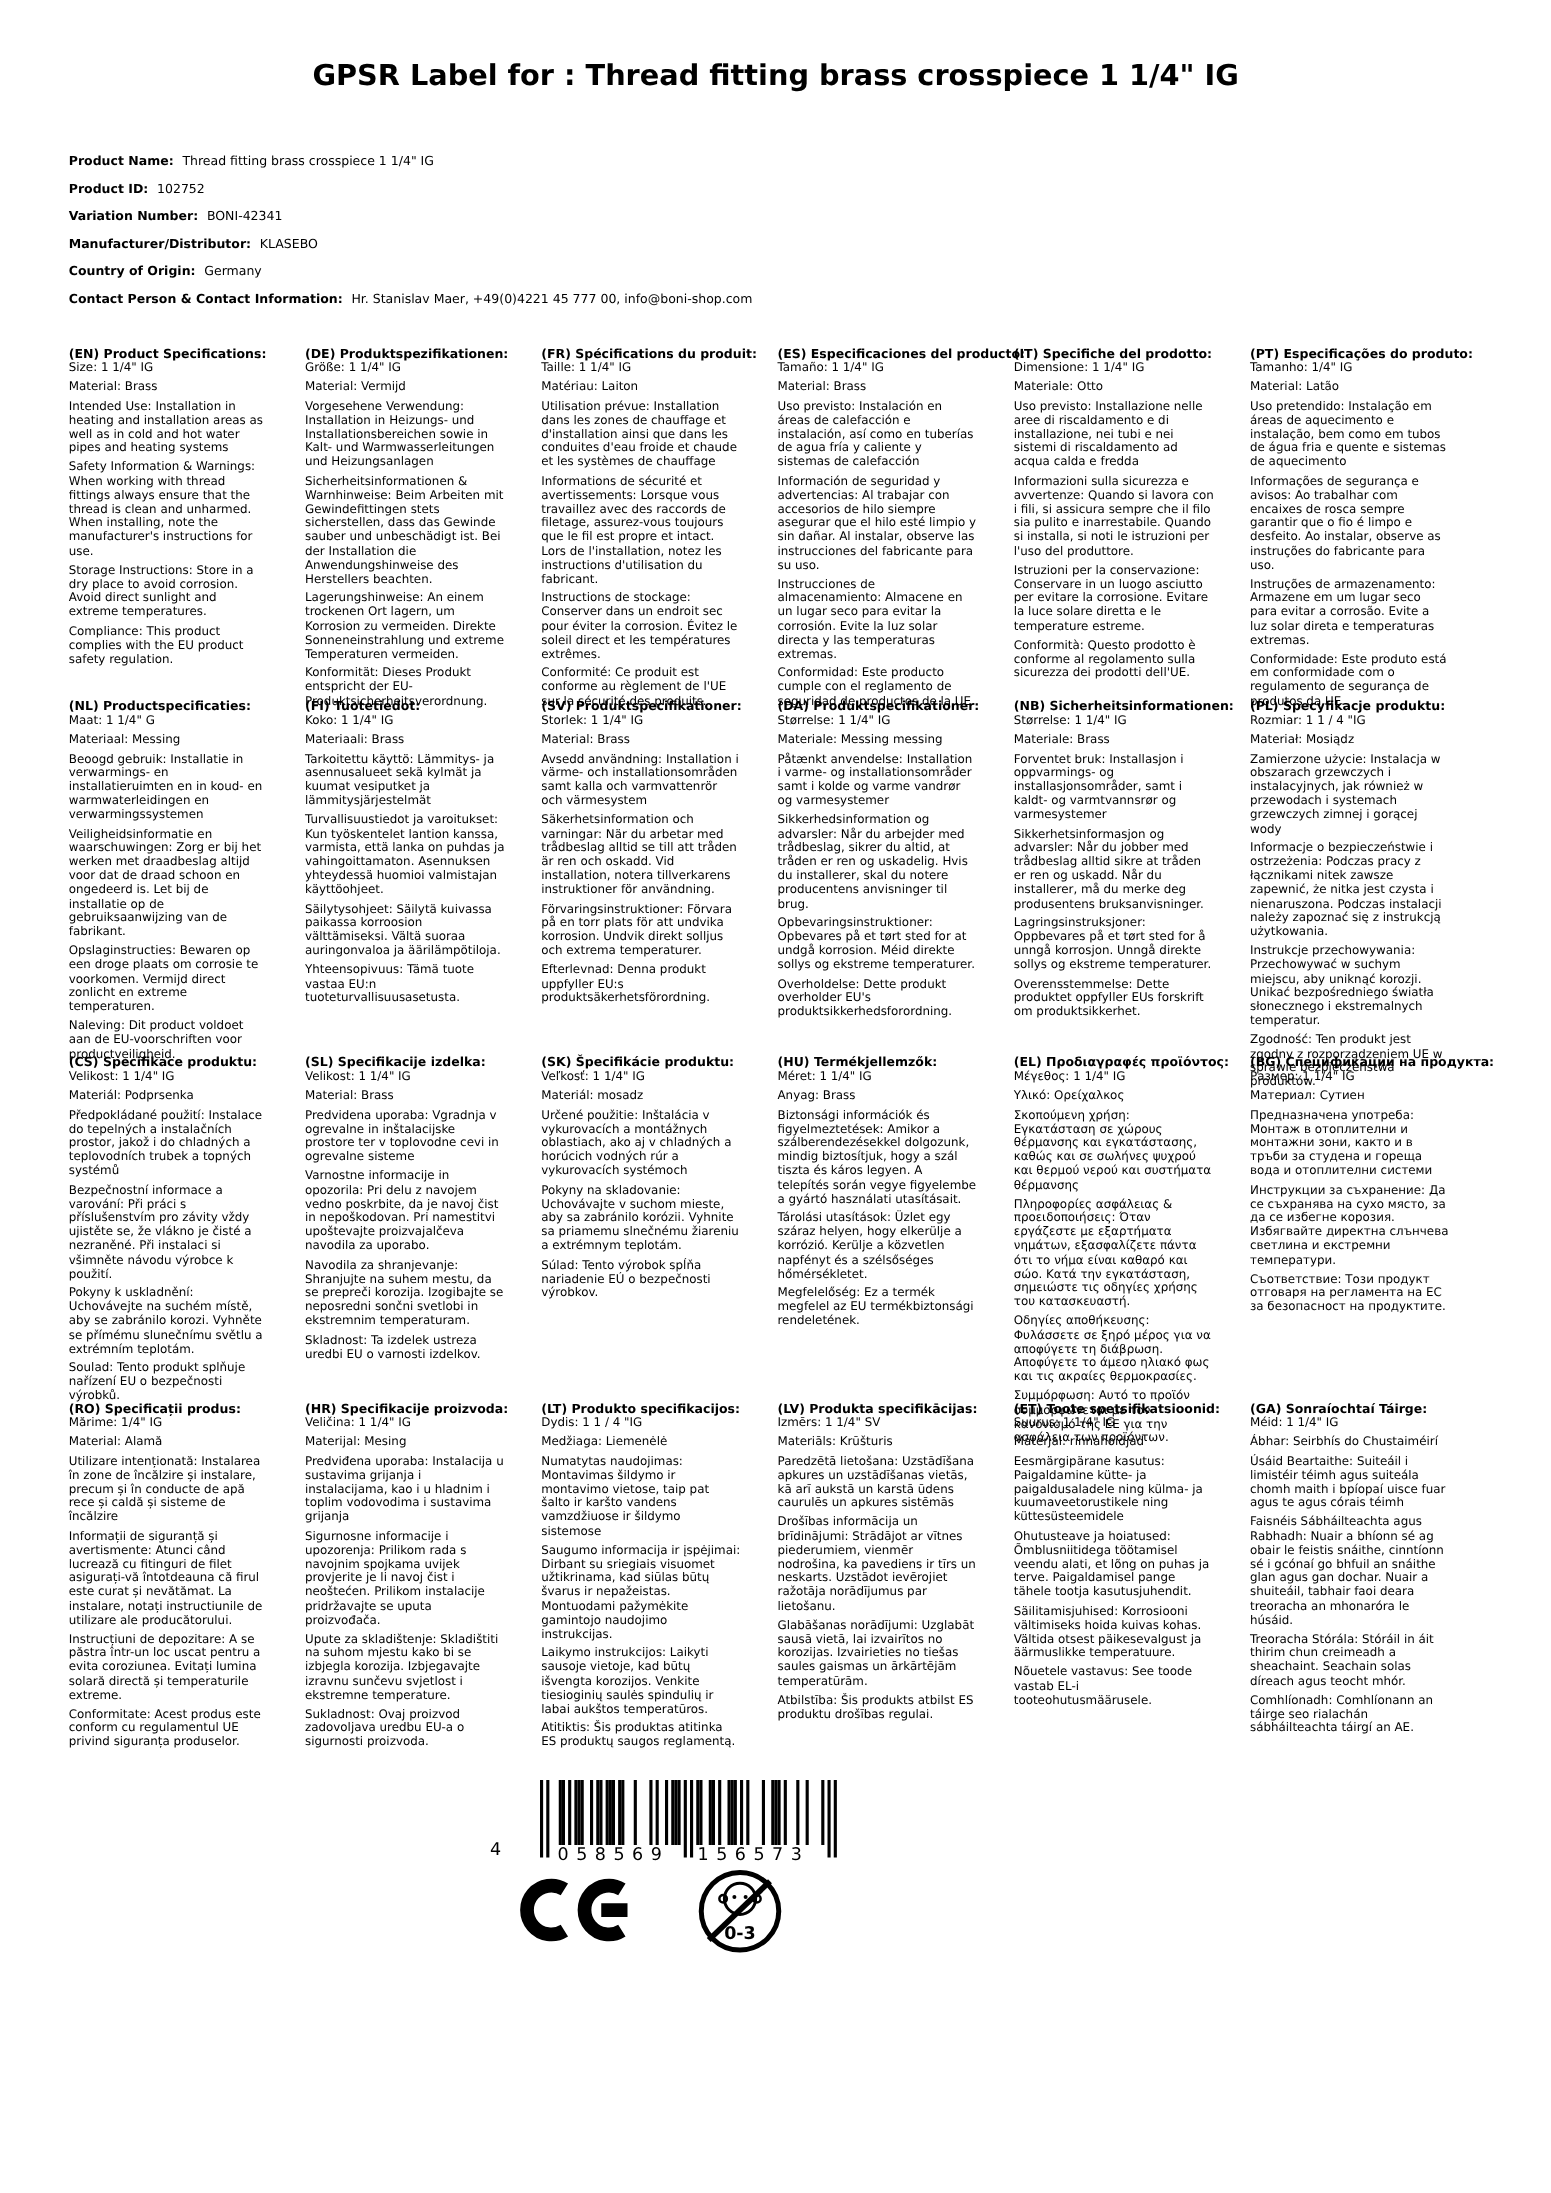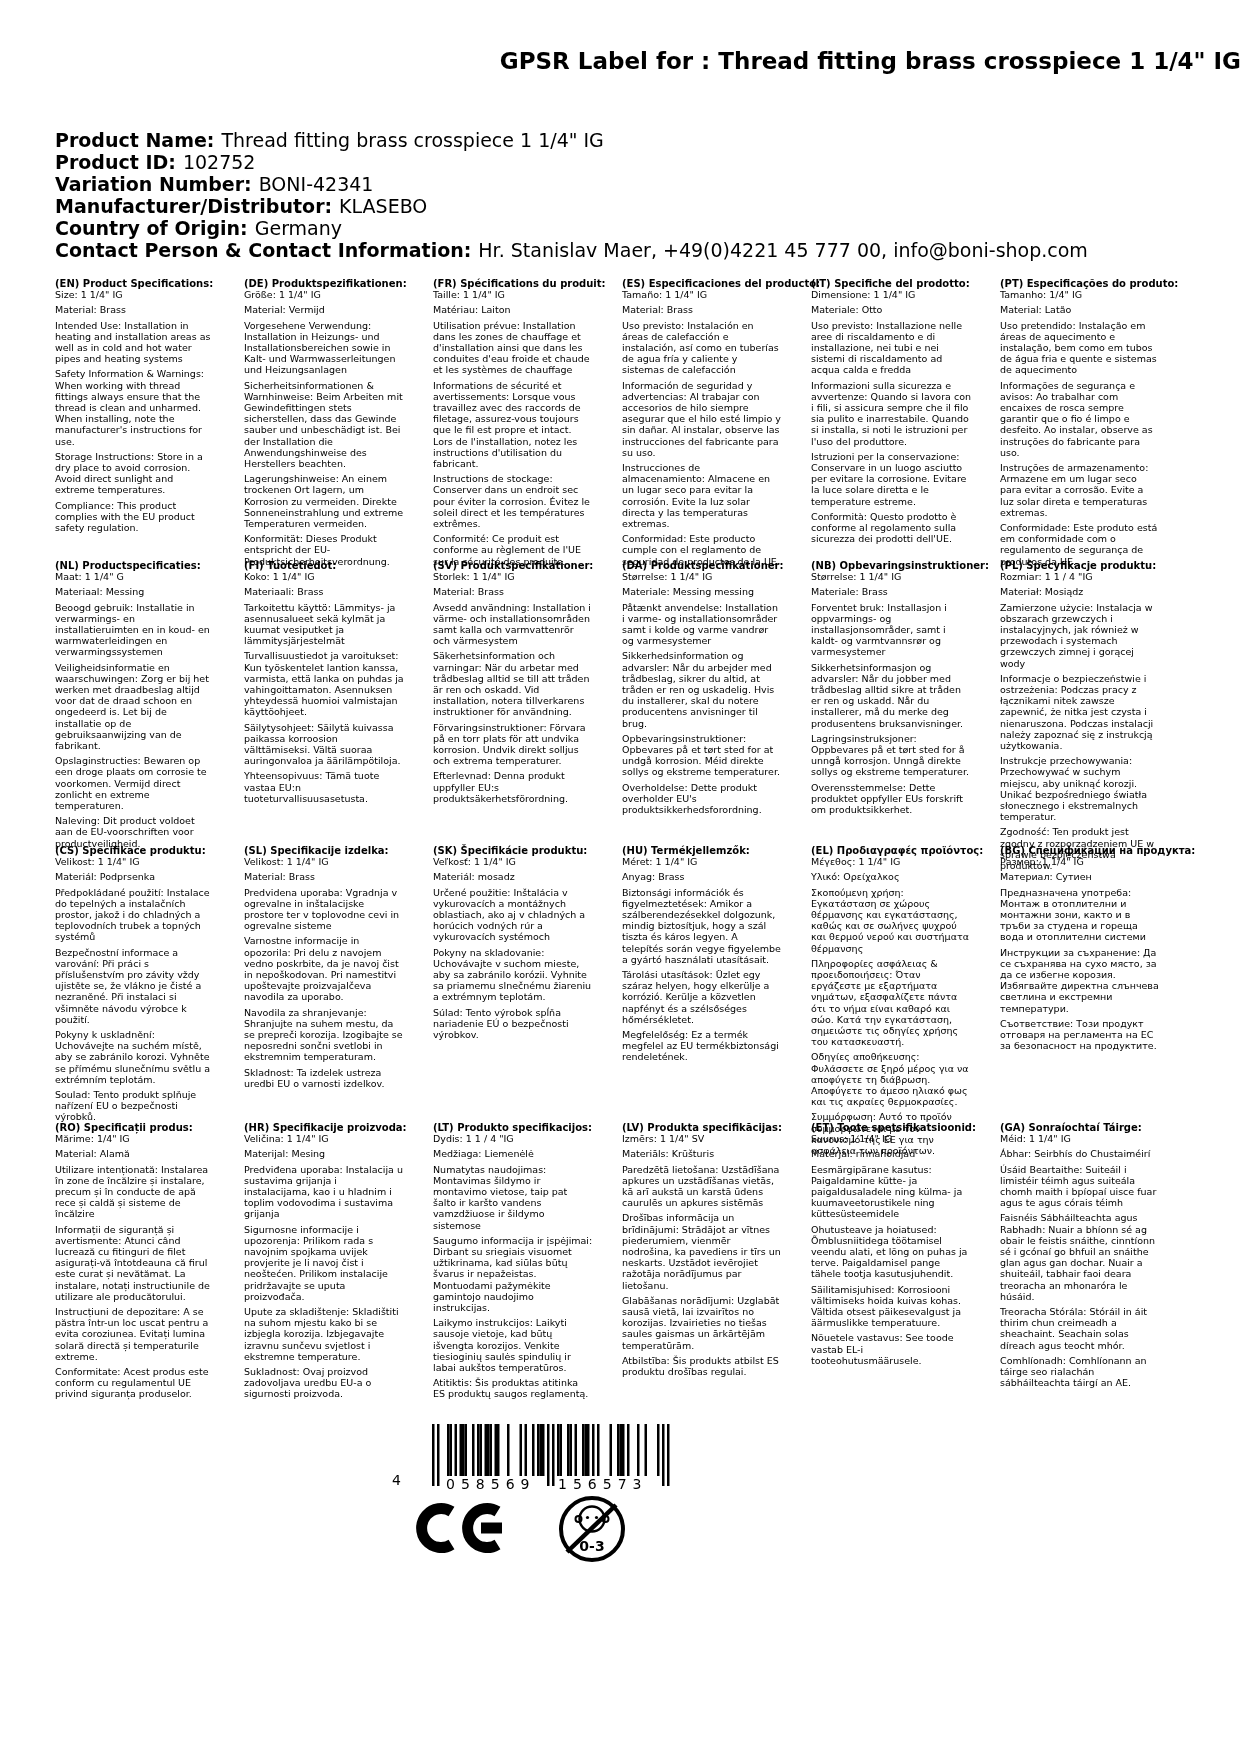--- a/index.html
+++ b/index.html
@@ -1,20 +1,20 @@
 <!DOCTYPE html>
 <html><head>
 <meta charset="utf-8">
 <style>
   html,body{margin:0;padding:0;background:#e8e8e8}
   .page{position:relative;width:1241px;height:1754px;margin:0 auto;background:#fff;
         font-family:"DejaVu Sans",sans-serif;color:#000;overflow:hidden}
-  .doc-title{position:absolute;top:48px;left:0;width:100%;text-align:right;
+  .doc-title{position:absolute;top:48px;left:0;width:100%;text-align:center;
              font-size:23px;font-weight:bold;letter-spacing:0}
-  .pinfo{position:absolute;top:129px;left:55px;font-size:19px;line-height:22px}
+  .pinfo{position:absolute;top:119px;left:55px;font-size:10px;line-height:22px}
   .pinfo .lbl{font-weight:bold}
   .pinfo .val{margin-left:7px}
   .grid{position:absolute;top:278px;left:55px;display:grid;
         grid-template-columns:repeat(6,160px);column-gap:29px;
         grid-template-rows:282px 285px 277px auto}
   .cell{font-size:9.5px;line-height:11.2px}
   .cell h3{font-size:10px;margin:0;white-space:nowrap;font-weight:bold}
   .cell p{margin:4px 0 0}
   .cell p.first{margin-top:0}
   .barcode{position:absolute;left:432px;top:1424px;width:238px}
@@ -127,21 +127,21 @@
     <div class="cell">
         <h3>(DA) Produktspecifikationer:</h3>
         <p class="first">Størrelse: 1 1/4" IG</p>
         <p>Materiale: Messing messing</p>
         <p>Påtænkt anvendelse: Installation i varme- og installationsområder samt i kolde og varme vandrør og varmesystemer</p>
         <p>Sikkerhedsinformation og advarsler: Når du arbejder med trådbeslag, sikrer du altid, at tråden er ren og uskadelig. Hvis du installerer, skal du notere producentens anvisninger til brug.</p>
         <p>Opbevaringsinstruktioner: Opbevares på et tørt sted for at undgå korrosion. Méid direkte sollys og ekstreme temperaturer.</p>
         <p>Overholdelse: Dette produkt overholder EU's produktsikkerhedsforordning.</p>
       </div>
     <div class="cell">
-        <h3>(NB) Opbevaringsinstruktioner:</h3>
+        <h3>(NB) Sicherheitsinformationen:</h3>
         <p class="first">Størrelse: 1 1/4" IG</p>
         <p>Materiale: Brass</p>
         <p>Forventet bruk: Installasjon i oppvarmings- og installasjonsområder, samt i kaldt- og varmtvannsrør og varmesystemer</p>
         <p>Sikkerhetsinformasjon og advarsler: Når du jobber med trådbeslag alltid sikre at tråden er ren og uskadd. Når du installerer, må du merke deg produsentens bruksanvisninger.</p>
         <p>Lagringsinstruksjoner: Oppbevares på et tørt sted for å unngå korrosjon. Unngå direkte sollys og ekstreme temperaturer.</p>
         <p>Overensstemmelse: Dette produktet oppfyller EUs forskrift om produktsikkerhet.</p>
       </div>
     <div class="cell">
         <h3>(PL) Specyfikacje produktu:</h3>
         <p class="first">Rozmiar: 1 1 / 4 "IG</p>

